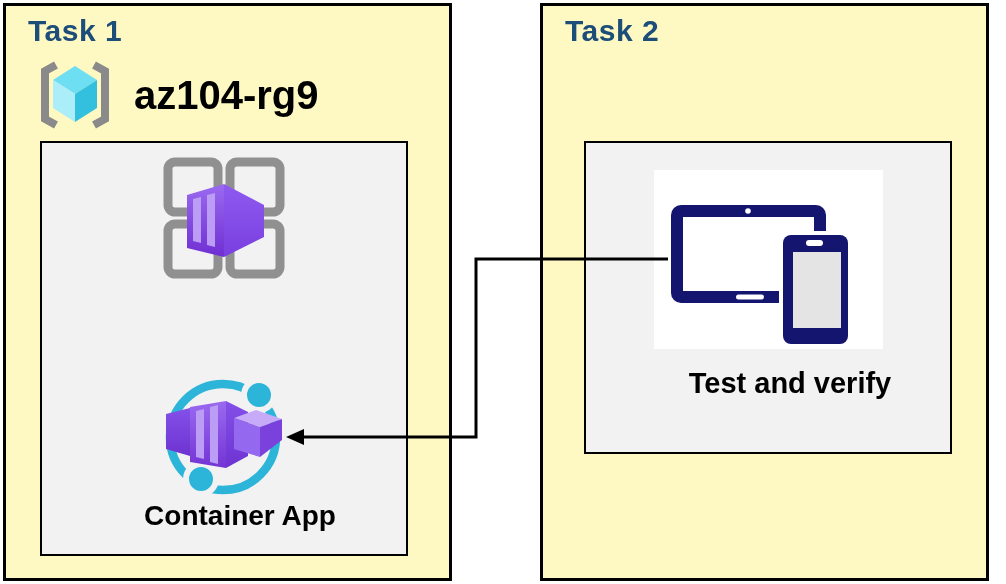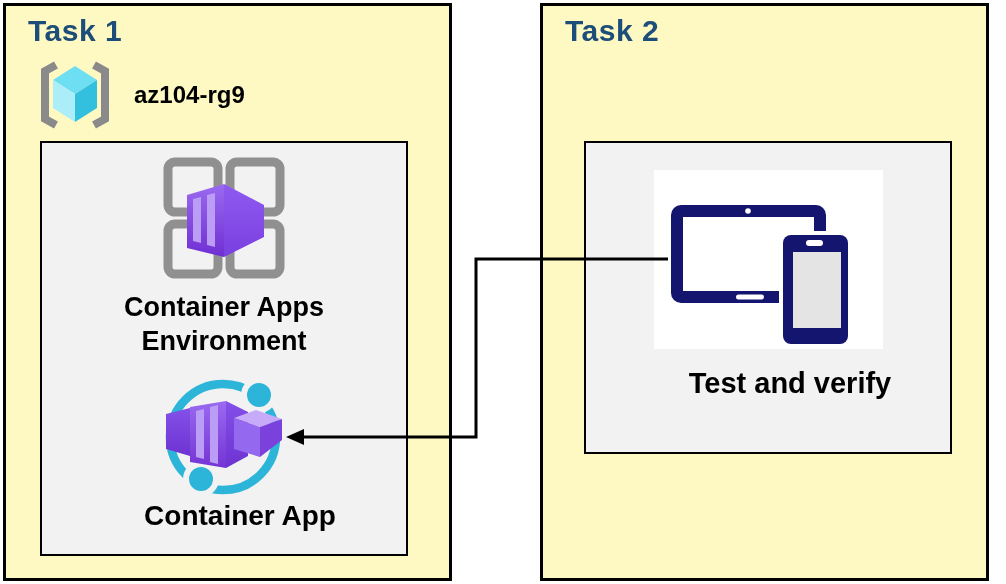--- a/index.html
+++ b/index.html
@@ -11,21 +11,21 @@
     position:absolute;top:3px;width:449px;height:578px;
     border:3px solid #000;background:#fef9c3;box-sizing:border-box;
   }
   .task1{left:3px;}
   .task2{left:540px;}
   .task-title{
     position:absolute;left:22px;top:8px;
     font-size:30px;font-weight:bold;color:#1d4e79;letter-spacing:0.5px;
   }
   .rg-row{position:absolute;left:30px;top:54px;display:flex;align-items:center;gap:20px;}
-  .rg-name{font-size:24px;font-weight:bold;color:#000;}
+  .rg-name{font-size:40px;font-weight:bold;color:#000;}
   .inner-panel{
     position:absolute;background:#f2f2f2;border:2px solid #000;box-sizing:border-box;
   }
   .inner1{left:34px;top:135px;width:368px;height:415px;}
   .inner2{left:41px;top:135px;width:368px;height:313px;}
   .icon-cae{position:absolute;left:118px;top:13px;}
   .env-label{
     position:absolute;top:147px;left:0;right:0;margin:auto;max-width:300px;
     text-align:center;font-size:27px;line-height:34px;font-weight:bold;color:#000;
   }
@@ -82,21 +82,20 @@
           <rect x="70" y="6" width="50" height="50" rx="7"></rect>
           <rect x="8" y="68" width="50" height="50" rx="7"></rect>
           <rect x="70" y="68" width="50" height="50" rx="7"></rect>
         </g>
         <polygon points="64,28 104,49 104,81 64,101" fill="url(#caeRight)"></polygon>
         <polygon points="27,39 64,28 64,101 27,92" fill="url(#caeFront)"></polygon>
         <polygon points="33,43 41,41 41,87 33,85" fill="#bb9df6"></polygon>
         <polygon points="47,39 55,37 55,91 47,89" fill="#bb9df6"></polygon>
       </svg>
 
-      <div class="env-label">Container Apps Environment</div>
 
       <svg class="icon-ca" width="130" height="122" viewBox="0 0 130 122">
         <defs>
           <linearGradient id="caFront" x1="0" y1="0" x2="0" y2="1">
             <stop offset="0" stop-color="#9a6af0"></stop>
               <stop offset="1" stop-color="#7434d4"></stop>
           </linearGradient>
           <linearGradient id="caLeft" x1="0" y1="0" x2="0" y2="1">
             <stop offset="0" stop-color="#8450e8"></stop>
               <stop offset="1" stop-color="#6d33d2"></stop>

